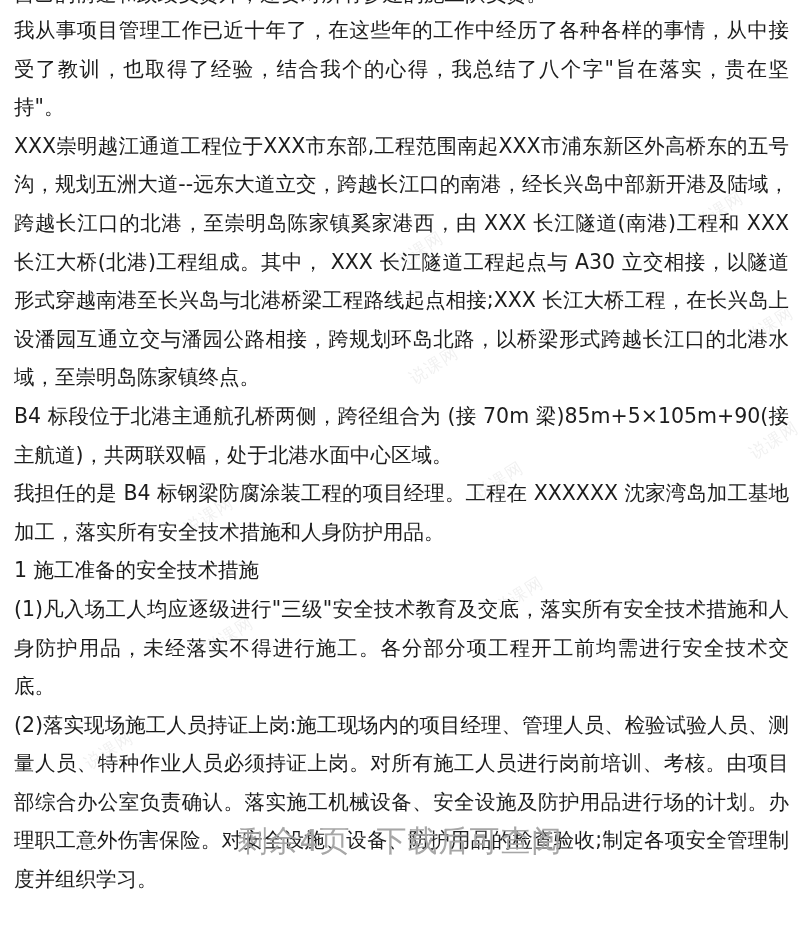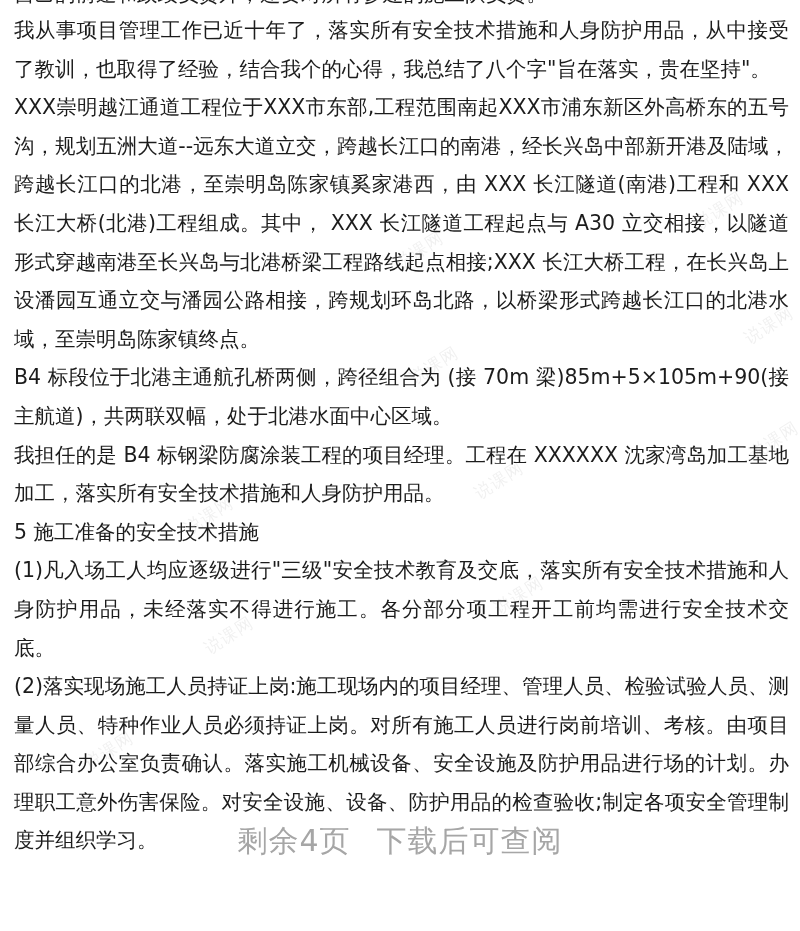--- a/index.html
+++ b/index.html
@@ -131,25 +131,25 @@
       <div class="wm" style="left: 80px; top: 755px; opacity: 0.055;">说课网</div>
     </div>
 
   <div id="doc">
 
     <div class="clipped-line-wrap">
       <div class="clipped-line">自己的前途和政绩负责外，还要对所有参建的施工队负责。</div>
     </div>
 
     <div class="body-text">
-        <p class="para">我从事项目管理工作已近十年了，落实所有安全技术措施和人身防护用品，从中接受了教训，也取得了经验，结合我个的心得，我总结了八个字"旨在落实，贵在坚持"。</p>
+        <p class="para">我从事项目管理工作已近十年了，在这些年的工作中经历了各种各样的事情，从中接受了教训，也取得了经验，结合我个的心得，我总结了八个字"旨在落实，贵在坚持"。</p>
         <p class="para">XXX崇明越江通道工程位于XXX市东部,工程范围南起XXX市浦东新区外高桥东的五号沟，规划五洲大道--远东大道立交，跨越长江口的南港，经长兴岛中部新开港及陆域，跨越长江口的北港，至崇明岛陈家镇奚家港西，由 XXX 长江隧道(南港)工程和 XXX 长江大桥(北港)工程组成。其中， XXX 长江隧道工程起点与 A30 立交相接，以隧道形式穿越南港至长兴岛与北港桥梁工程路线起点相接;XXX 长江大桥工程，在长兴岛上设潘园互通立交与潘园公路相接，跨规划环岛北路，以桥梁形式跨越长江口的北港水域，至崇明岛陈家镇终点。</p>
         <p class="para">B4 标段位于北港主通航孔桥两侧，跨径组合为 (接 70m 梁)85m+5×105m+90(接主航道)，共两联双幅，处于北港水面中心区域。</p>
         <p class="para">我担任的是 B4 标钢梁防腐涂装工程的项目经理。工程在 XXXXXX 沈家湾岛加工基地加工，落实所有安全技术措施和人身防护用品。</p>
-        <p class="para">5 施工准备的安全技术措施</p>
+        <p class="para">1 施工准备的安全技术措施</p>
         <p class="para">(1)凡入场工人均应逐级进行"三级"安全技术教育及交底，落实所有安全技术措施和人身防护用品，未经落实不得进行施工。各分部分项工程开工前均需进行安全技术交底。</p>
         <p class="para">(2)落实现场施工人员持证上岗:施工现场内的项目经理、管理人员、检验试验人员、测量人员、特种作业人员必须持证上岗。对所有施工人员进行岗前培训、考核。由项目部综合办公室负责确认。落实施工机械设备、安全设施及防护用品进行场的计划。办理职工意外伤害保险。对安全设施、设备、防护用品的检查验收;制定各项安全管理制度并组织学习。</p>
       </div>
 
   </div>
 
   <div id="footer">
     <span class="footer-text" style="color: rgb(166, 166, 166);">剩余4页</span><span class="footer-gap"></span><span class="footer-text" style="color: rgb(166, 166, 166);">下载后可查阅</span>
   </div>
 

